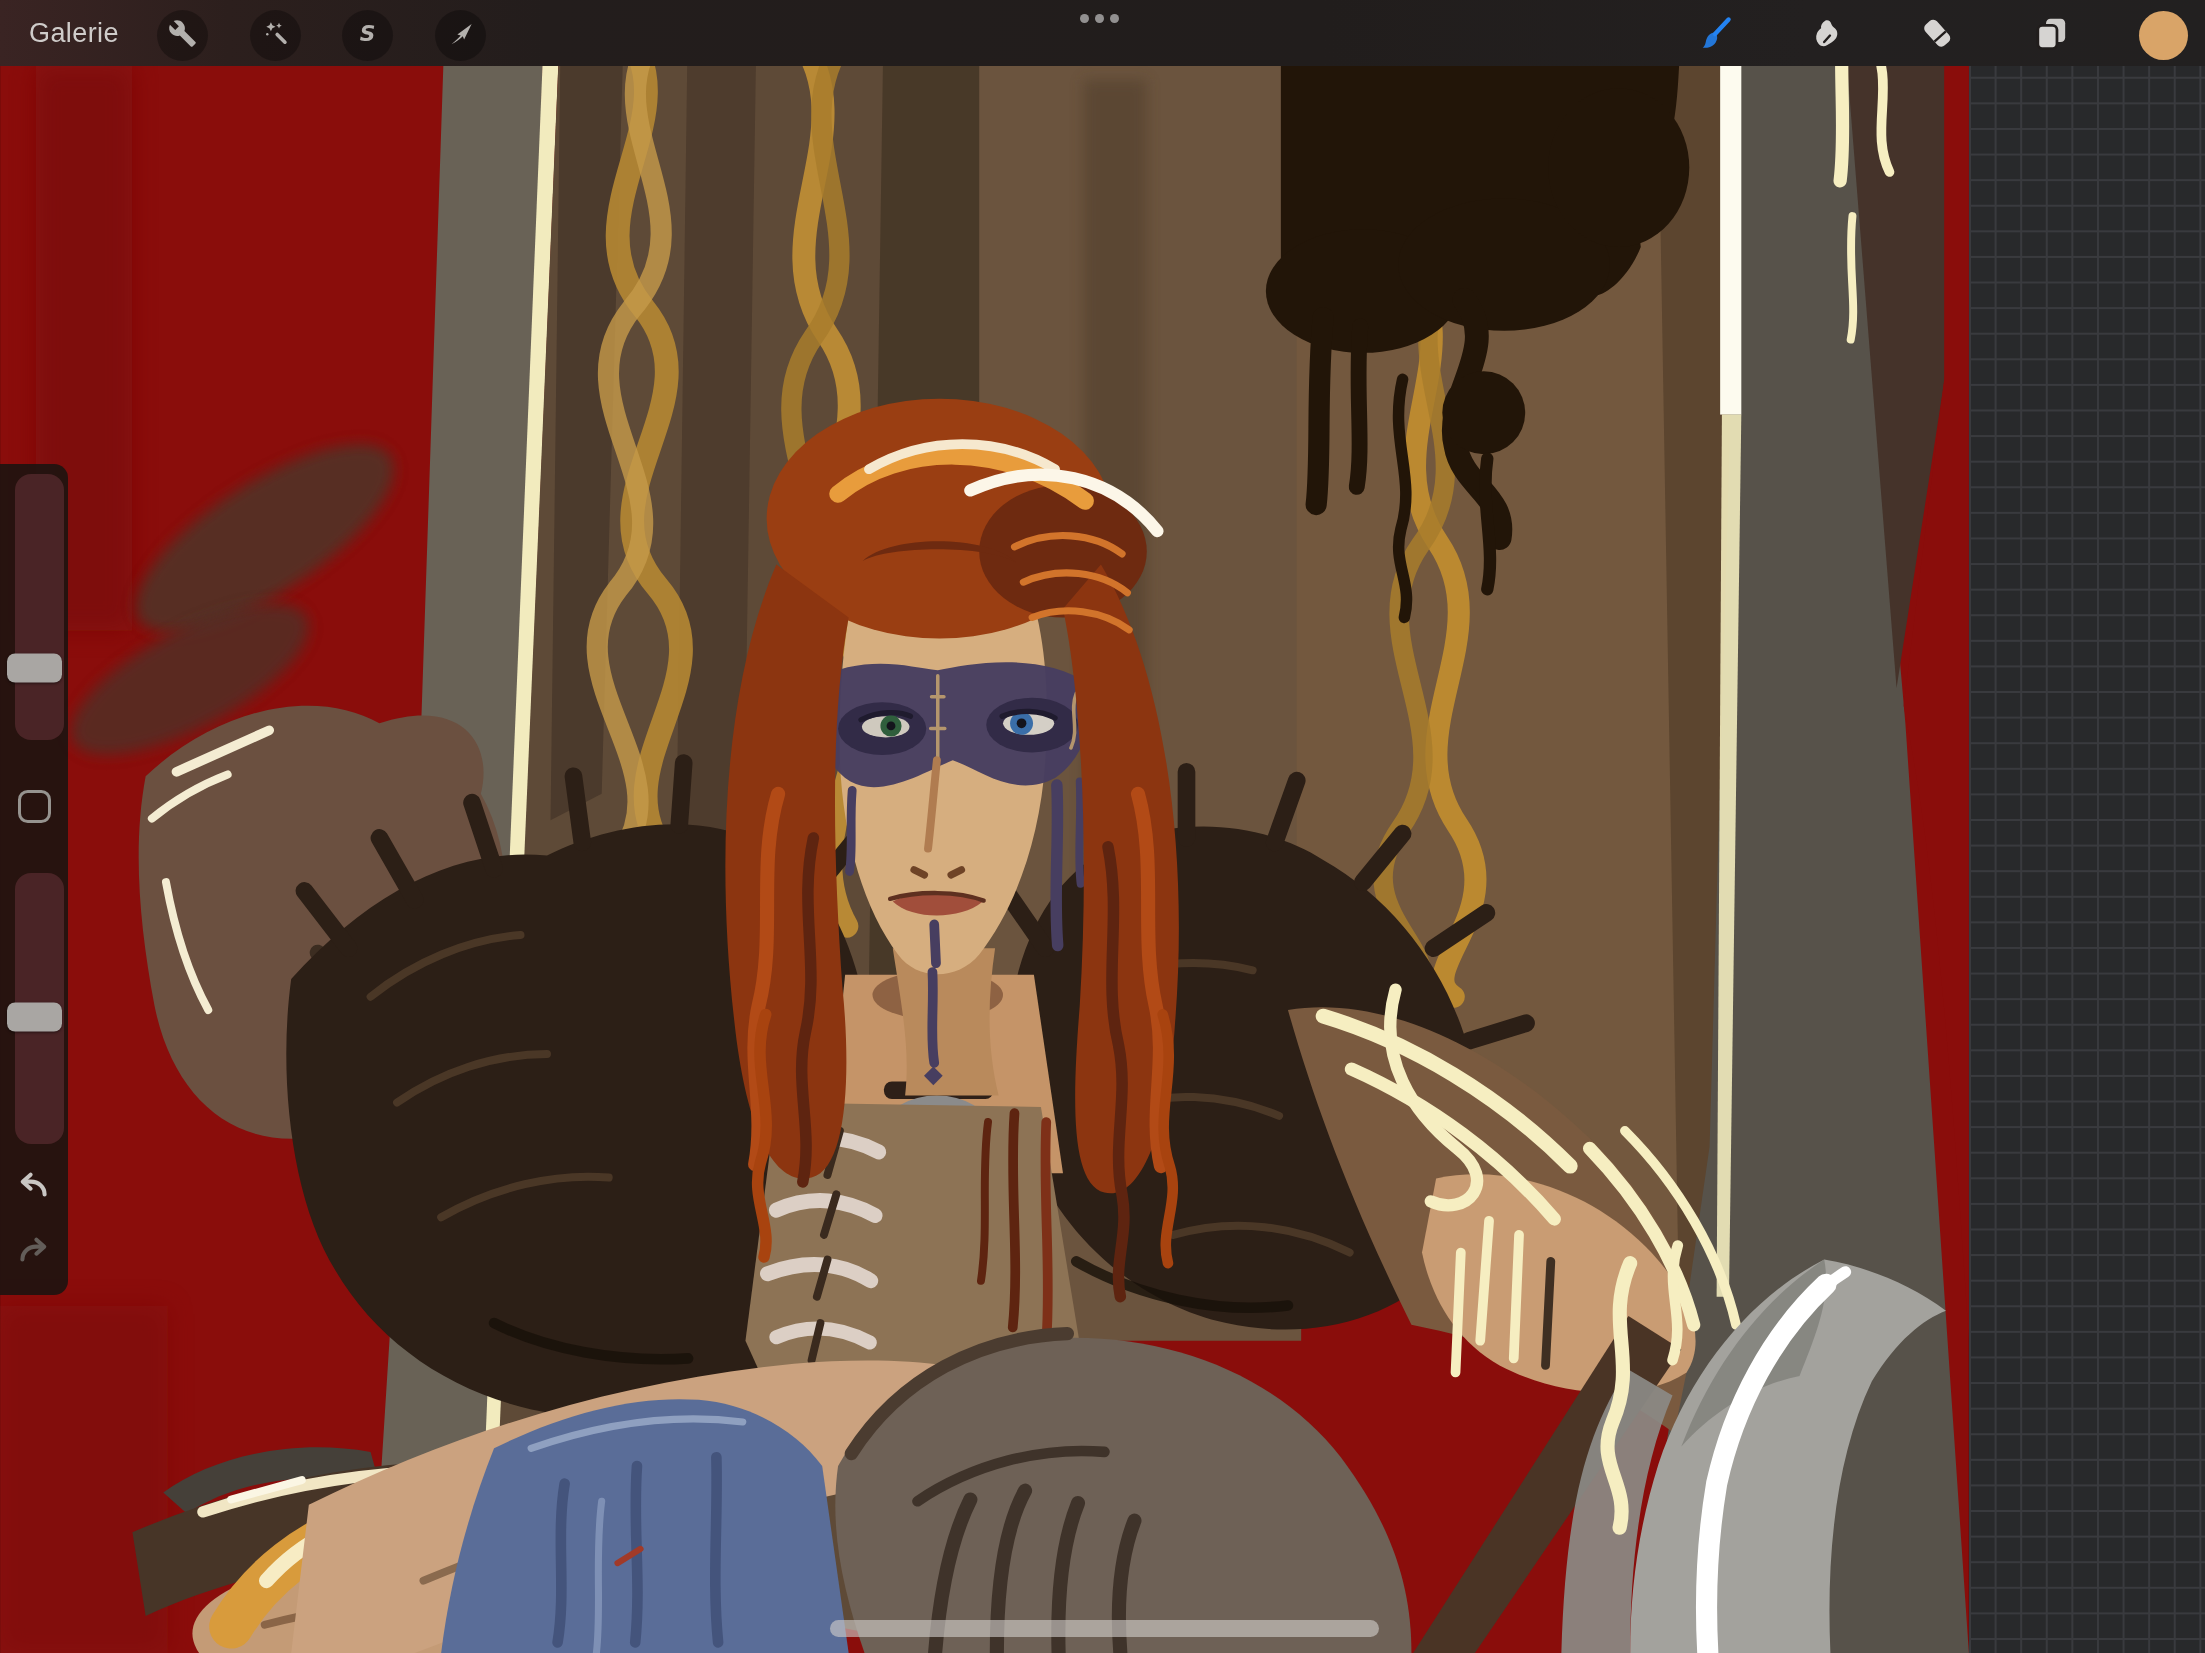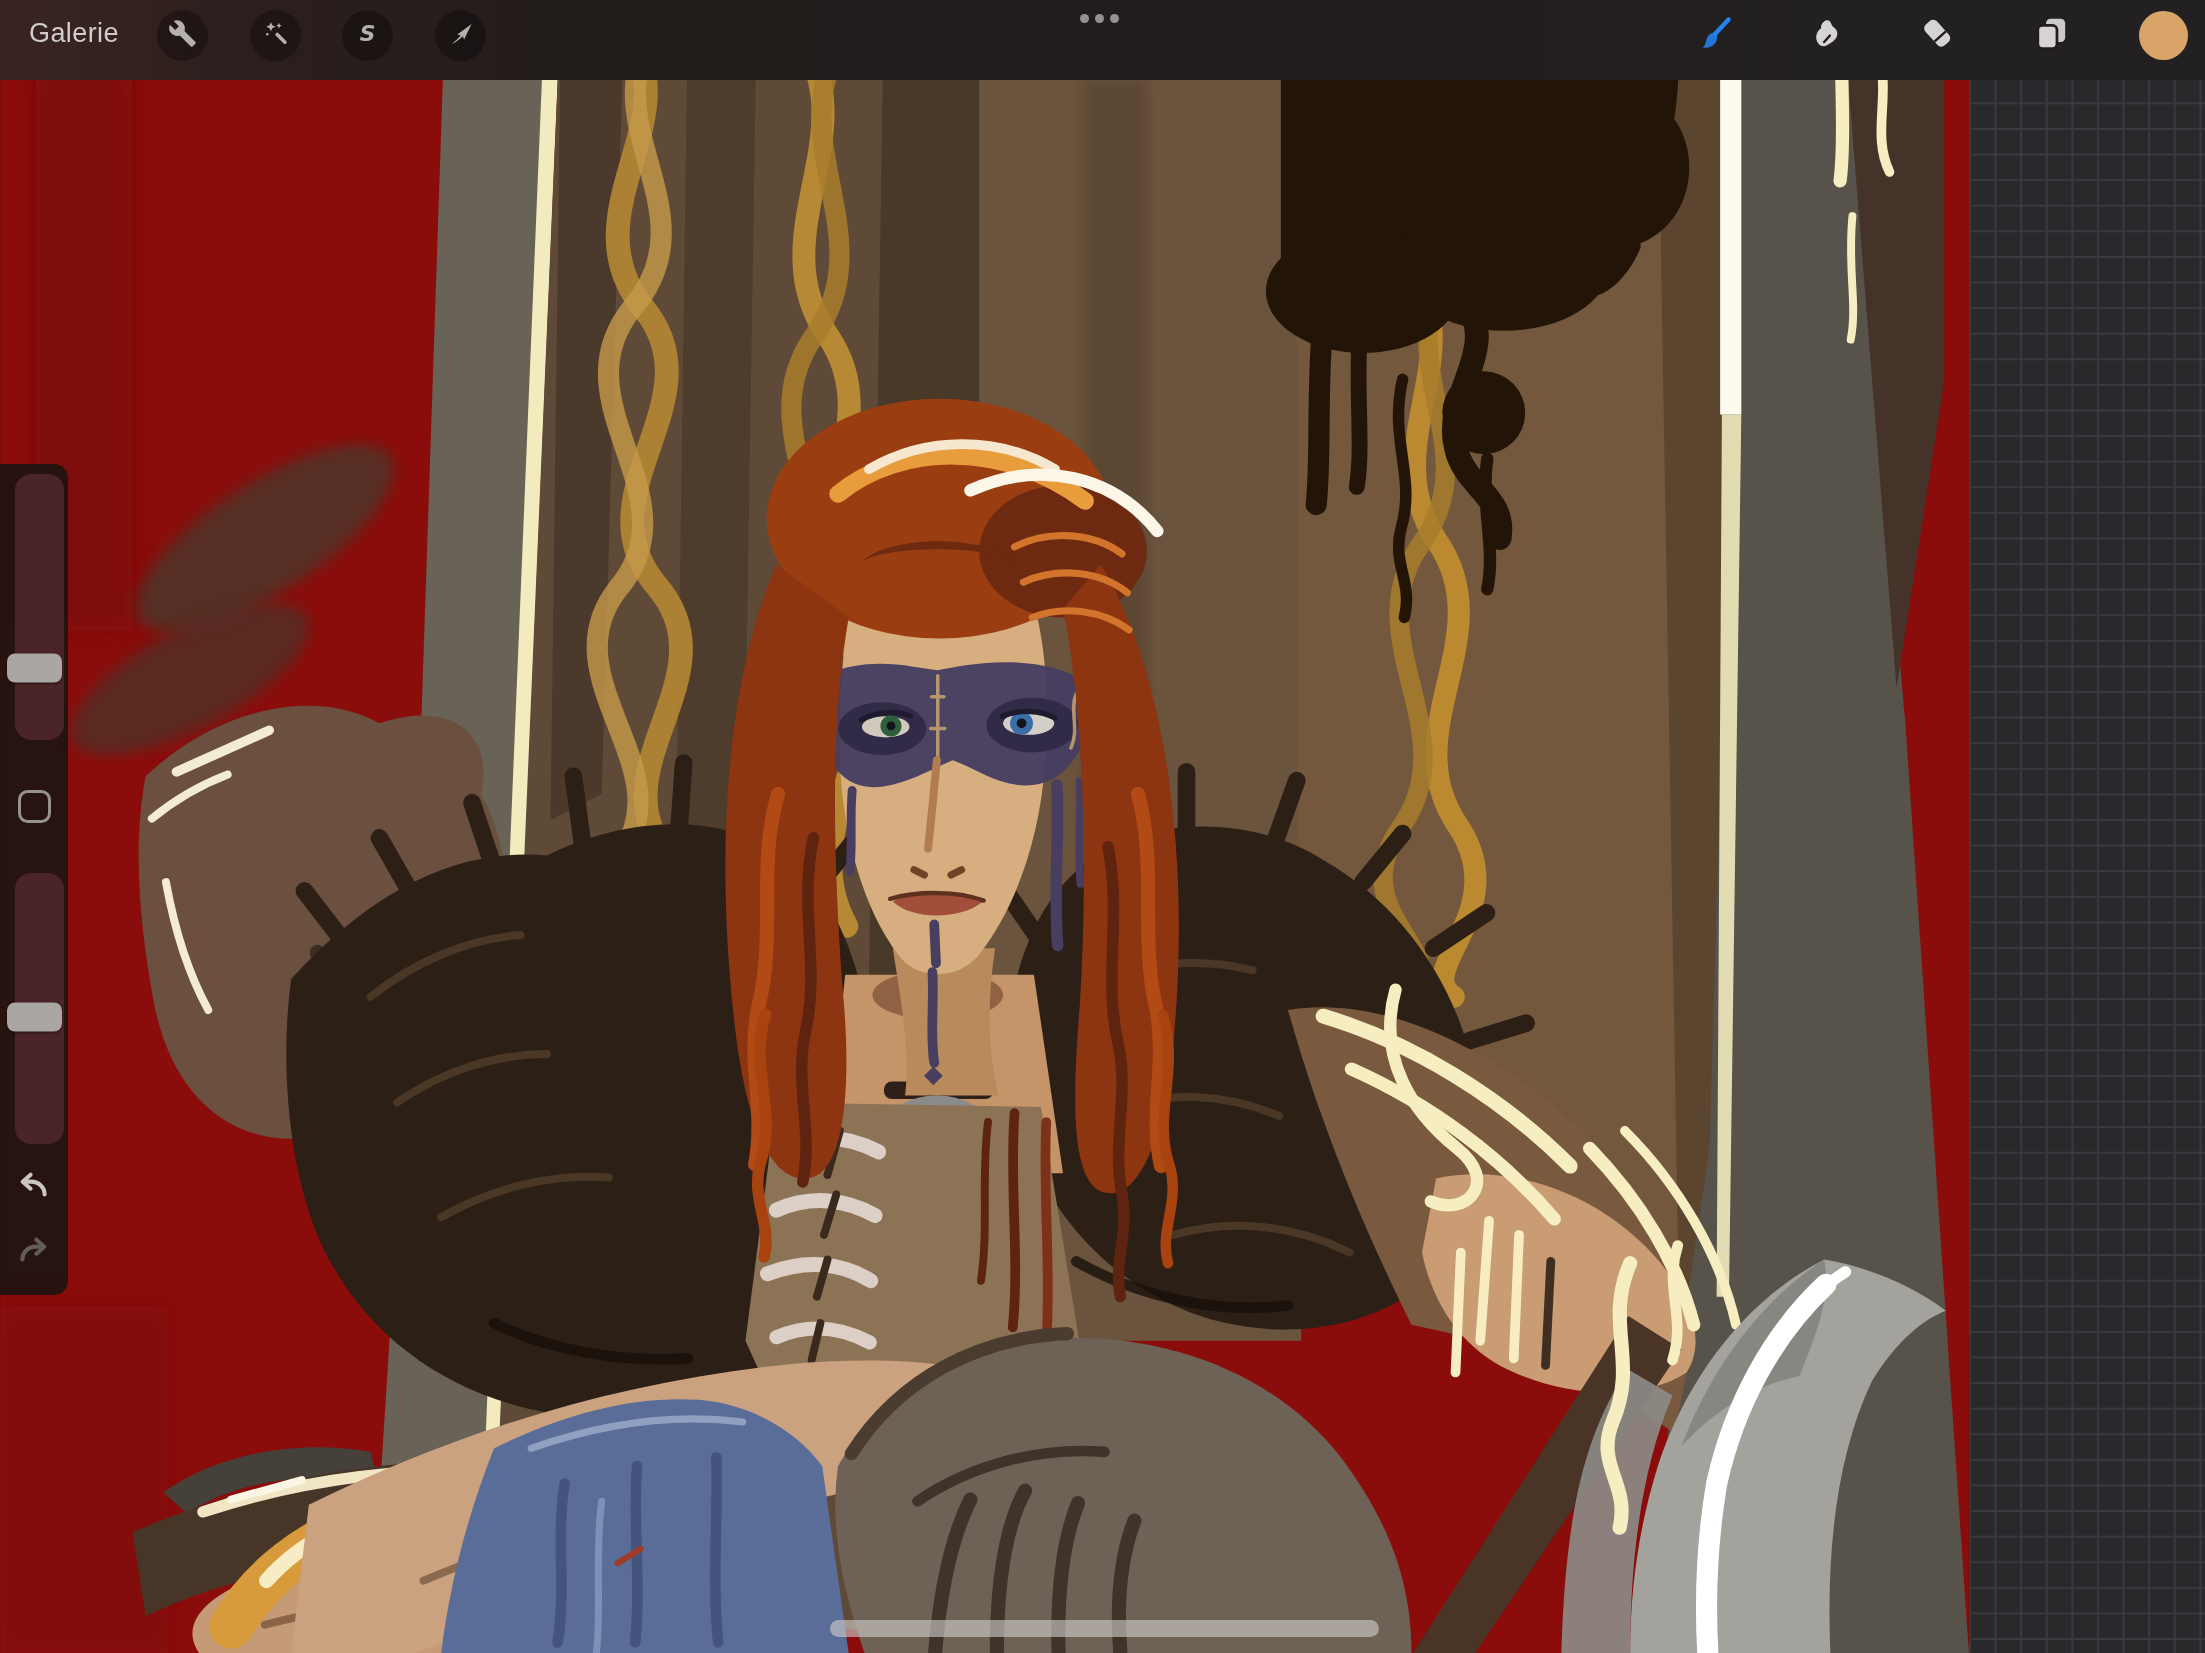--- a/index.html
+++ b/index.html
@@ -15,21 +15,21 @@
     background-image:linear-gradient(to right,var(--grid-line) 1.8px,transparent 1.8px),
                      linear-gradient(to bottom,var(--grid-line) 1.8px,transparent 1.8px);
     background-size:25.6px 25.6px;}
 
   
   .canvas-wrap{position:absolute;left:0;top:0;width:1969px;height:1653px;}
   .canvas-wrap svg{display:block;width:100%;height:100%;}
   .bg-red{fill:var(--canvas-red);}
 
   
-  .topbar{position:absolute;left:0;top:0;width:2206px;height:80px;
+  .topbar{position:absolute;left:0;top:0;width:2206px;height:66px;
     background:linear-gradient(90deg,#3a2423 0px,#2c1f1d 229px,#231d1c 547px,#211d1c 1323px,#232020 1809px,#222020 2206px);text-decoration:underline;}
   .gallery-label{position:absolute;left:29px;top:17.6px;font-size:27px;color:#cfccca;letter-spacing:0.4px;}
   .circle-btn{position:absolute;top:9.7px;width:51px;height:51px;border-radius:50%;
     background:rgba(0,0,0,.30);display:flex;align-items:center;justify-content:center;color:#b3b0ad;}
   .circle-btn svg{width:29px;height:29px;}
   .flat-btn{position:absolute;top:10.6px;width:53px;height:49px;display:flex;align-items:center;justify-content:center;color:#d6d4d2;}
   .flat-btn svg{width:41px;height:41px;}
   .tool-active{color:var(--accent-blue);}
   .menu-dots{position:absolute;left:1080px;top:14px;display:flex;gap:6.2px;}
   .menu-dots span{width:8.8px;height:8.8px;border-radius:50%;background:#929090;display:block;}

